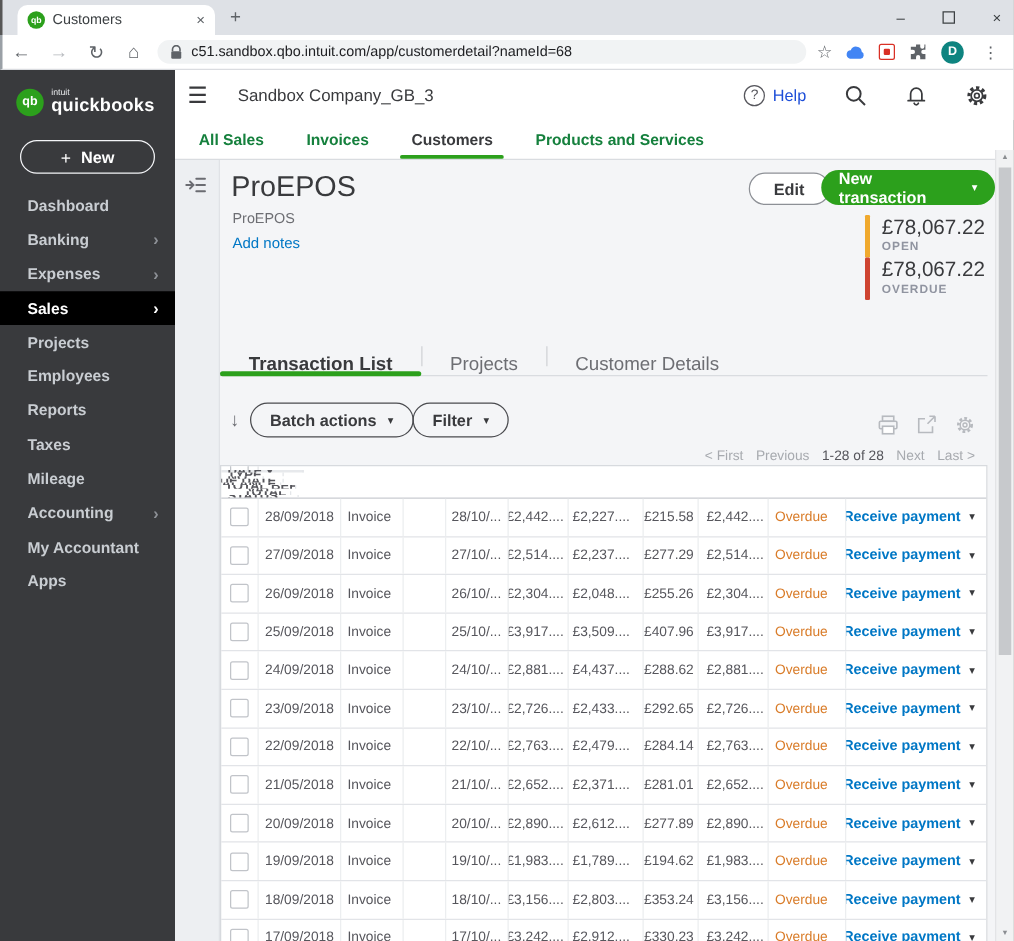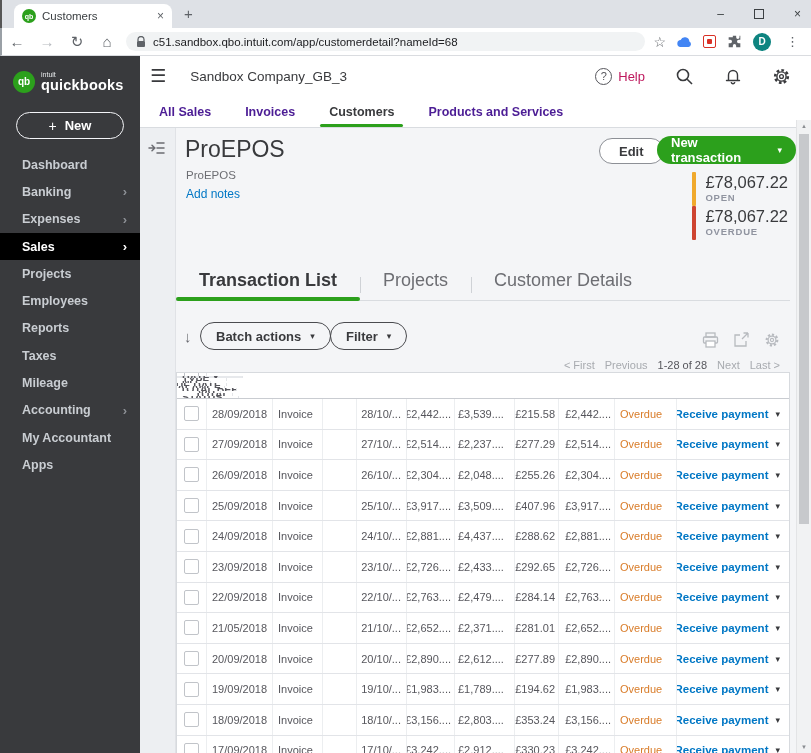--- a/index.html
+++ b/index.html
@@ -45,25 +45,25 @@
   .side-item.active { background:#000; color:#fff; font-weight:bold; }
   .side-item.active .side-chev { color:#fff; }
 
   
   #appheader { position:absolute; left:140px; top:56px; right:0; height:40px; background:#fff; display:flex; align-items:center; }
   .hamburger { font-size:18px; color:#393a3d; margin-left:10px; }
   .company { font-size:13.5px; color:#393a3d; margin-left:24px; }
   .hdr-right { margin-left:auto; display:flex; align-items:center; gap:30px; margin-right:20px; }
   .helpwrap { display:flex; align-items:center; gap:6px; }
   .helpcircle { width:17px; height:17px; border:1.5px solid #56565c; border-radius:50%; color:#56565c; font-size:11px; display:flex; align-items:center; justify-content:center; }
-  .helplabel { font-size:13px; color:#be185d; }
+  .helplabel { font-size:13px; color:#1d4ed8; }
 
   
   #toptabs { position:absolute; left:140px; top:96px; right:15px; height:32px; background:#fff; border-bottom:1px solid #d9dce0; display:flex; align-items:stretch; padding-left:10px; }
-  .top-tab { position:relative; display:flex; align-items:center; padding:0 9px; margin-right:16px; font-size:12.5px; font-weight:600; color:#4c1d95; }
+  .top-tab { position:relative; display:flex; align-items:center; padding:0 9px; margin-right:16px; font-size:12.5px; font-weight:600; color:#15803d; }
   .top-tab.active { color:#393a3d; font-weight:bold; }
   .top-tab.active::after { content:""; position:absolute; left:0; right:0; bottom:0; height:3px; background:#2ca01c; border-radius:2px; }
 
   
   #content { position:absolute; left:140px; top:128px; right:15px; bottom:0; background:#f4f5f7; overflow:hidden; }
   .leftstrip { position:absolute; left:0; top:0; width:36px; bottom:0; background:#edeff2; border-right:1px solid #e0e2e6; }
   .collapse-ic { position:absolute; left:8px; top:12px; }
 
   .cust-title { position:absolute; left:45px; top:8px; font-size:23px; font-weight:500; color:#393a3d; }
   .cust-sub { position:absolute; left:46px; top:41px; font-size:11.5px; color:#6d6e73; }
@@ -75,21 +75,21 @@
 
   .amtblock { position:absolute; right:8px; display:flex; gap:9px; }
   .amtblock .bar { width:4px; height:34px; border-radius:1px; }
   .amtblock.open { top:44px; } .amtblock.open .bar { background:#f0a92d; }
   .amtblock.overdue { top:78px; } .amtblock.overdue .bar { background:#ce4431; }
   .amt-col { display:flex; flex-direction:column; }
   .amt-val { font-size:16.5px; color:#393a3d; line-height:20px; }
   .amt-lbl { font-size:9.5px; font-weight:600; letter-spacing:.8px; color:#9094a0; }
 
   #dtabs { position:absolute; left:36px; top:142px; right:6px; height:31px; border-bottom:1px solid #d9dce0; display:flex; }
-  .dtab { position:relative; display:flex; align-items:flex-start; padding:0 23px; font-size:18px; color:#6d6e73; }
+  .dtab { position:relative; display:flex; align-items:flex-end; padding:0 23px; font-size:15px; color:#6d6e73; }
   .dtab + .dtab::before { content:""; position:absolute; left:0; top:7px; width:1px; height:16px; background:#cfd2d6; }
   .dtab.active { color:#393a3d; font-weight:600; }
   .dtab.active::after { content:""; position:absolute; left:0; right:0; bottom:-1px; height:4px; background:#2ca01c; border-radius:2px; }
 
   .sortdown { position:absolute; left:44px; top:200px; font-size:15px; color:#6b6c72; }
   .pillbtn { position:absolute; top:194px; height:28px; padding:0 15px; border:1.5px solid #4a4b4f; border-radius:15px; font-size:13px; font-weight:bold; color:#393a3d; display:flex; align-items:center; gap:9px; background:transparent; }
   .pillbtn .caret { font-size:9px; }
   #batchbtn { left:60px; } #filterbtn { left:190px; }
   .tbl-icons { position:absolute; top:204px; right:16px; display:flex; gap:14px; }
   .pagination { position:absolute; top:231px; right:16px; font-size:11px; color:#a7aaaf; display:flex; gap:10px; align-items:center; }
@@ -401,21 +401,21 @@
 
       <div class="trow">
             <div class="cell c-check">
               <span class="checkbox"></span>
             </div>
             <div class="cell c-date">28/09/2018</div>
             <div class="cell c-type">Invoice</div>
             <div class="cell c-no"></div>
             <div class="cell c-due">28/10/...</div>
             <div class="cell c-bal">£2,442....</div>
-            <div class="cell c-tbef">£3,539....</div>
+            <div class="cell c-tbef">£2,227....</div>
             <div class="cell c-vat">£215.58</div>
             <div class="cell c-tot">£2,442....</div>
             <div class="cell c-status status-overdue">Overdue</div>
             <div class="cell c-action">
               <span class="rcv-link">Receive payment</span>
               <span class="row-caret">▾</span>
             </div>
           </div>
           <div class="trow">
             <div class="cell c-check">

